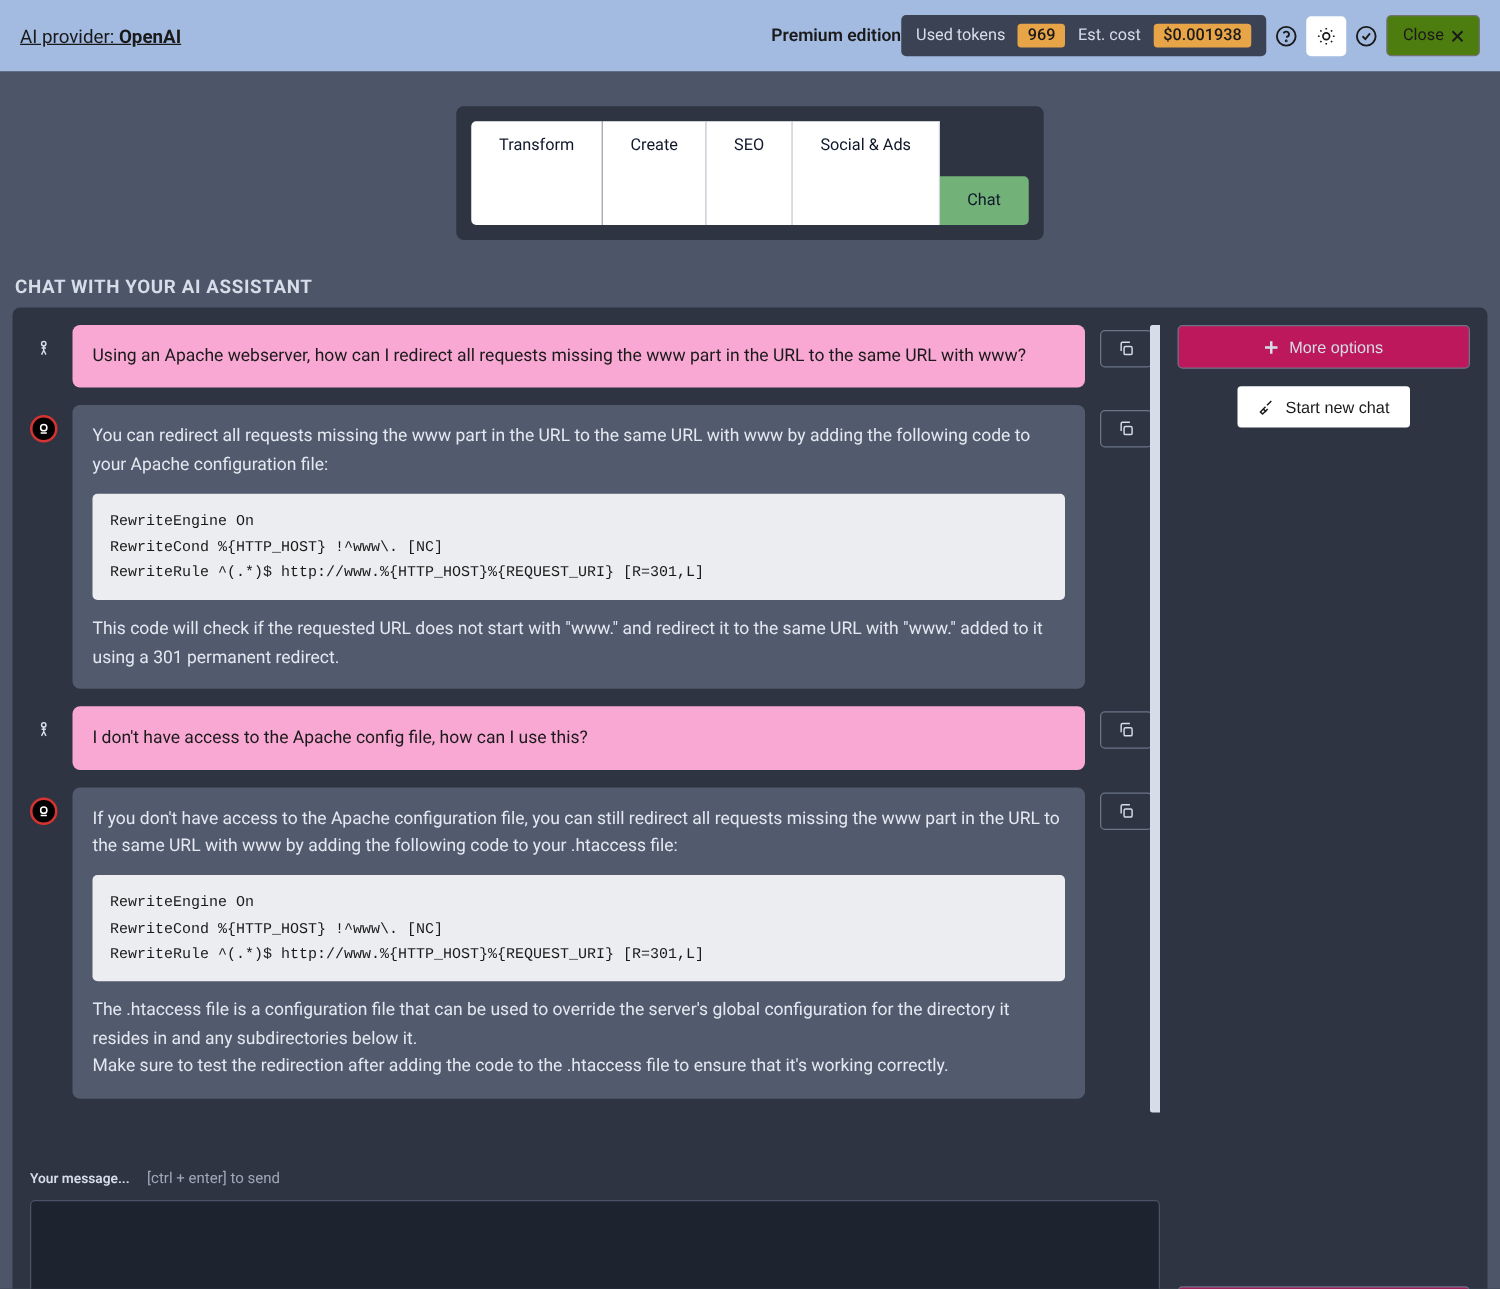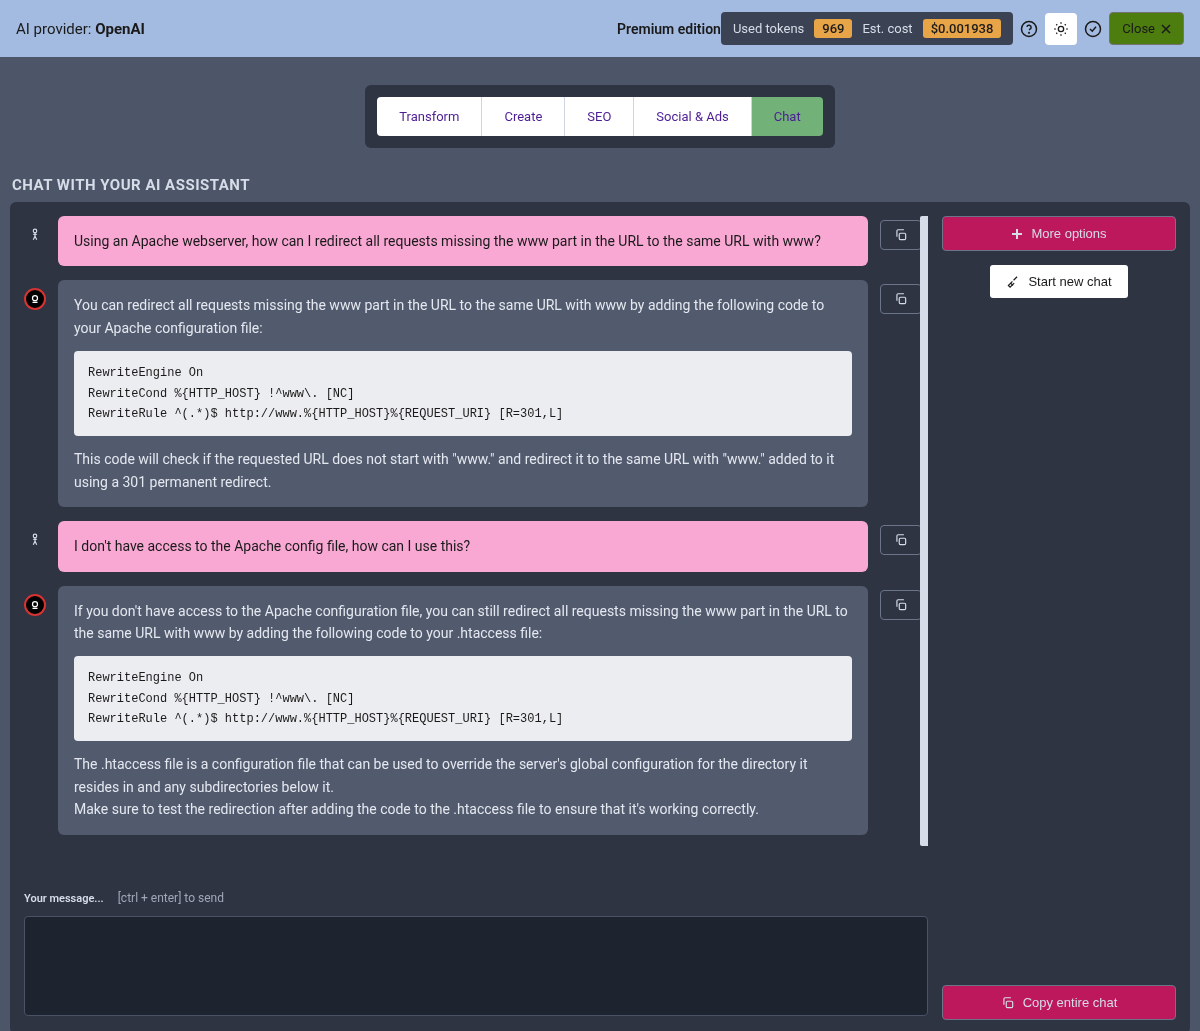--- a/index.html
+++ b/index.html
@@ -11,21 +11,21 @@
   overflow: hidden;
 }
 .header {
   background: #a3bae1;
   height: 57px;
   display: flex;
   align-items: center;
   padding: 0 16px;
   justify-content: space-between;
 }
-.header-left { font-size: 15px; color: #1a1a1a; }
+.header-left { font-size: 15px; color: #1a1a1a; text-decoration: underline; }
 .header-left b { font-weight: 700; }
 .header-right { display: flex; align-items: center; }
 .edition { font-size: 14px; font-weight: 600; color: #1a1a1a; }
 .token-box {
   background: #3b4254;
   border-radius: 4px;
   padding: 7px 12px;
   display: flex;
   align-items: center;
   gap: 10px;
@@ -66,29 +66,29 @@
   padding: 28px 0 16px;
 }
 .tabs {
   background: #2e3442;
   border-radius: 6px;
   padding: 12px;
   display: flex;
 }
 .tab {
   background: #fff;
-  color: #4c1d95;
+  color: #0f172a;
   padding: 12px 22px;
   font-size: 13px;
   border-right: 1px solid #d0d5dd;
   cursor: pointer;
 }
 .tab:first-child { border-radius: 4px 0 0 4px; }
 .tab:last-child { border-radius: 0 4px 4px 0; border-right: none; }
-.tab.active { background: #72b177; }
+.tab.active { background: #72b177; margin-top: 44px; }
 .section-title {
   color: #d6dde8;
   font-size: 15px;
   font-weight: 700;
   letter-spacing: 0.5px;
   padding: 12px 12px 8px;
 }
 .chat-panel {
   background: #2e3442;
   margin: 0 10px 10px;

